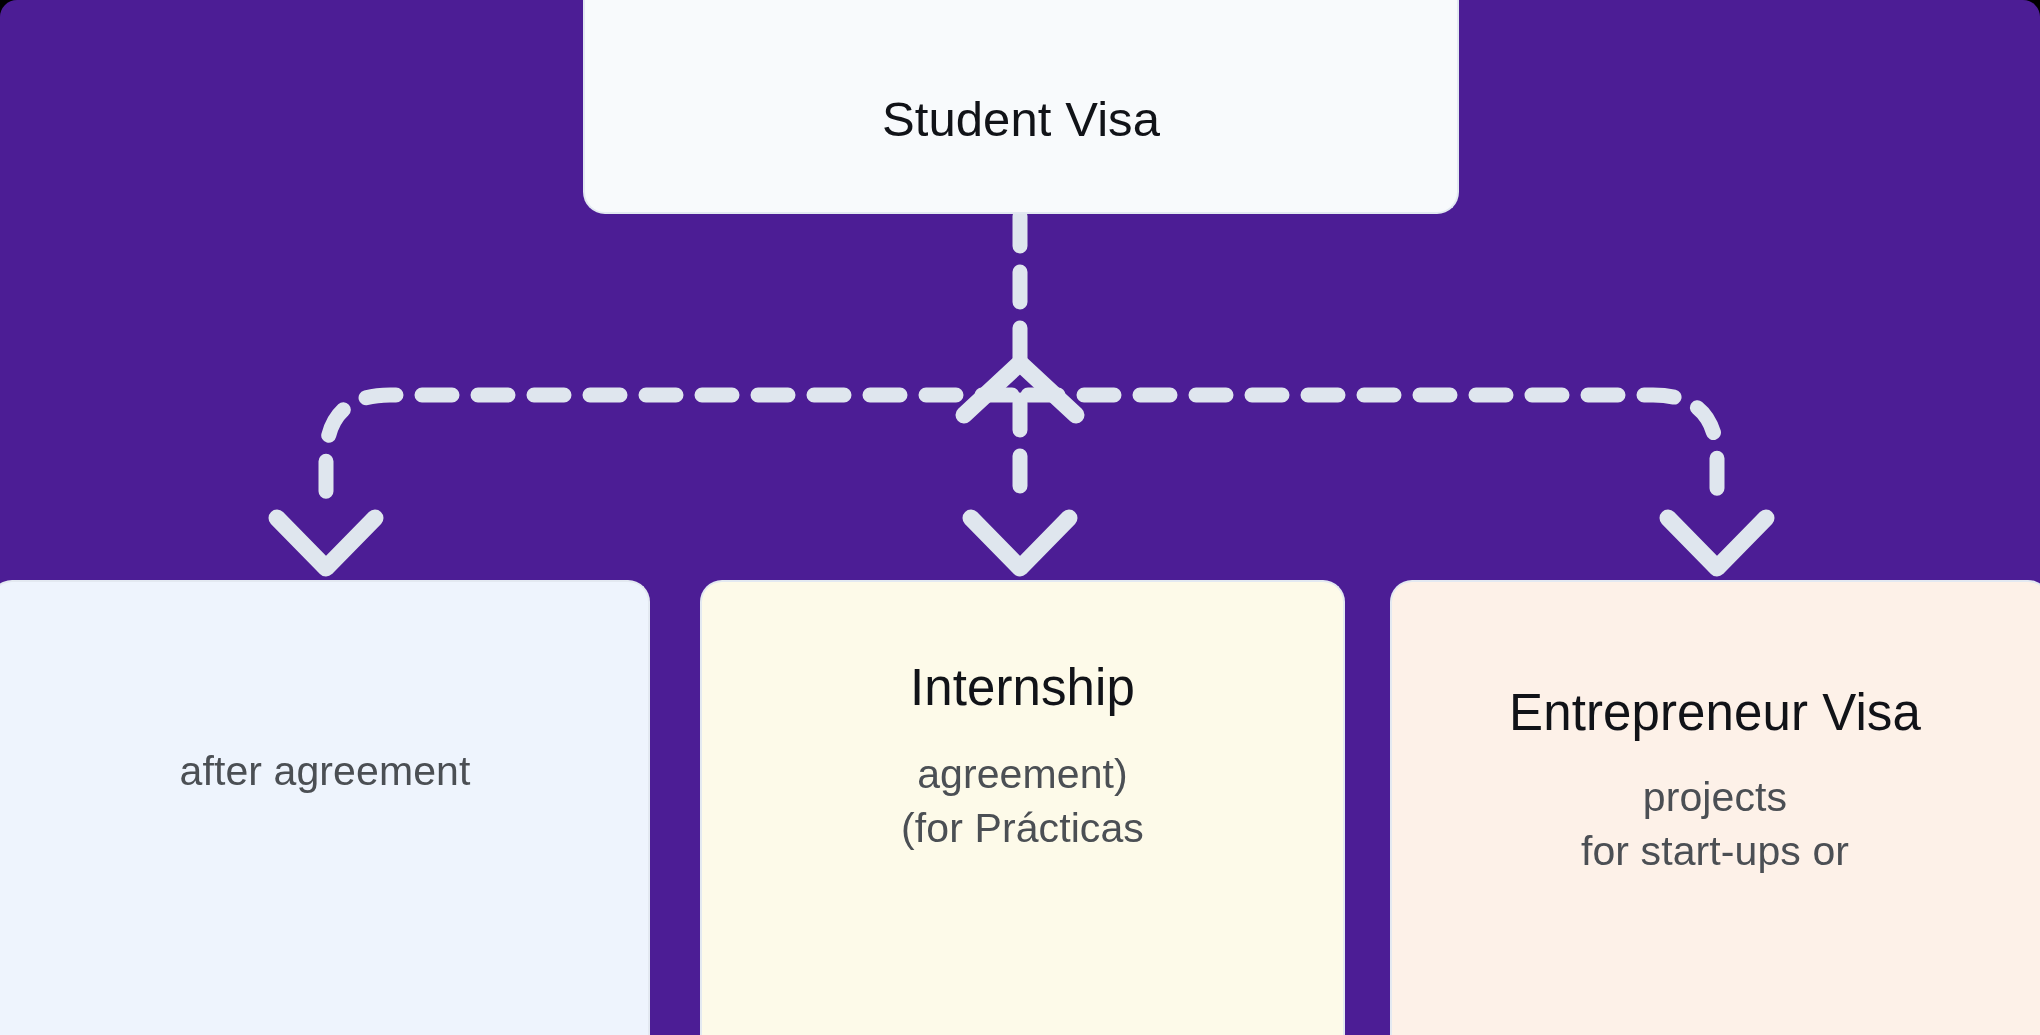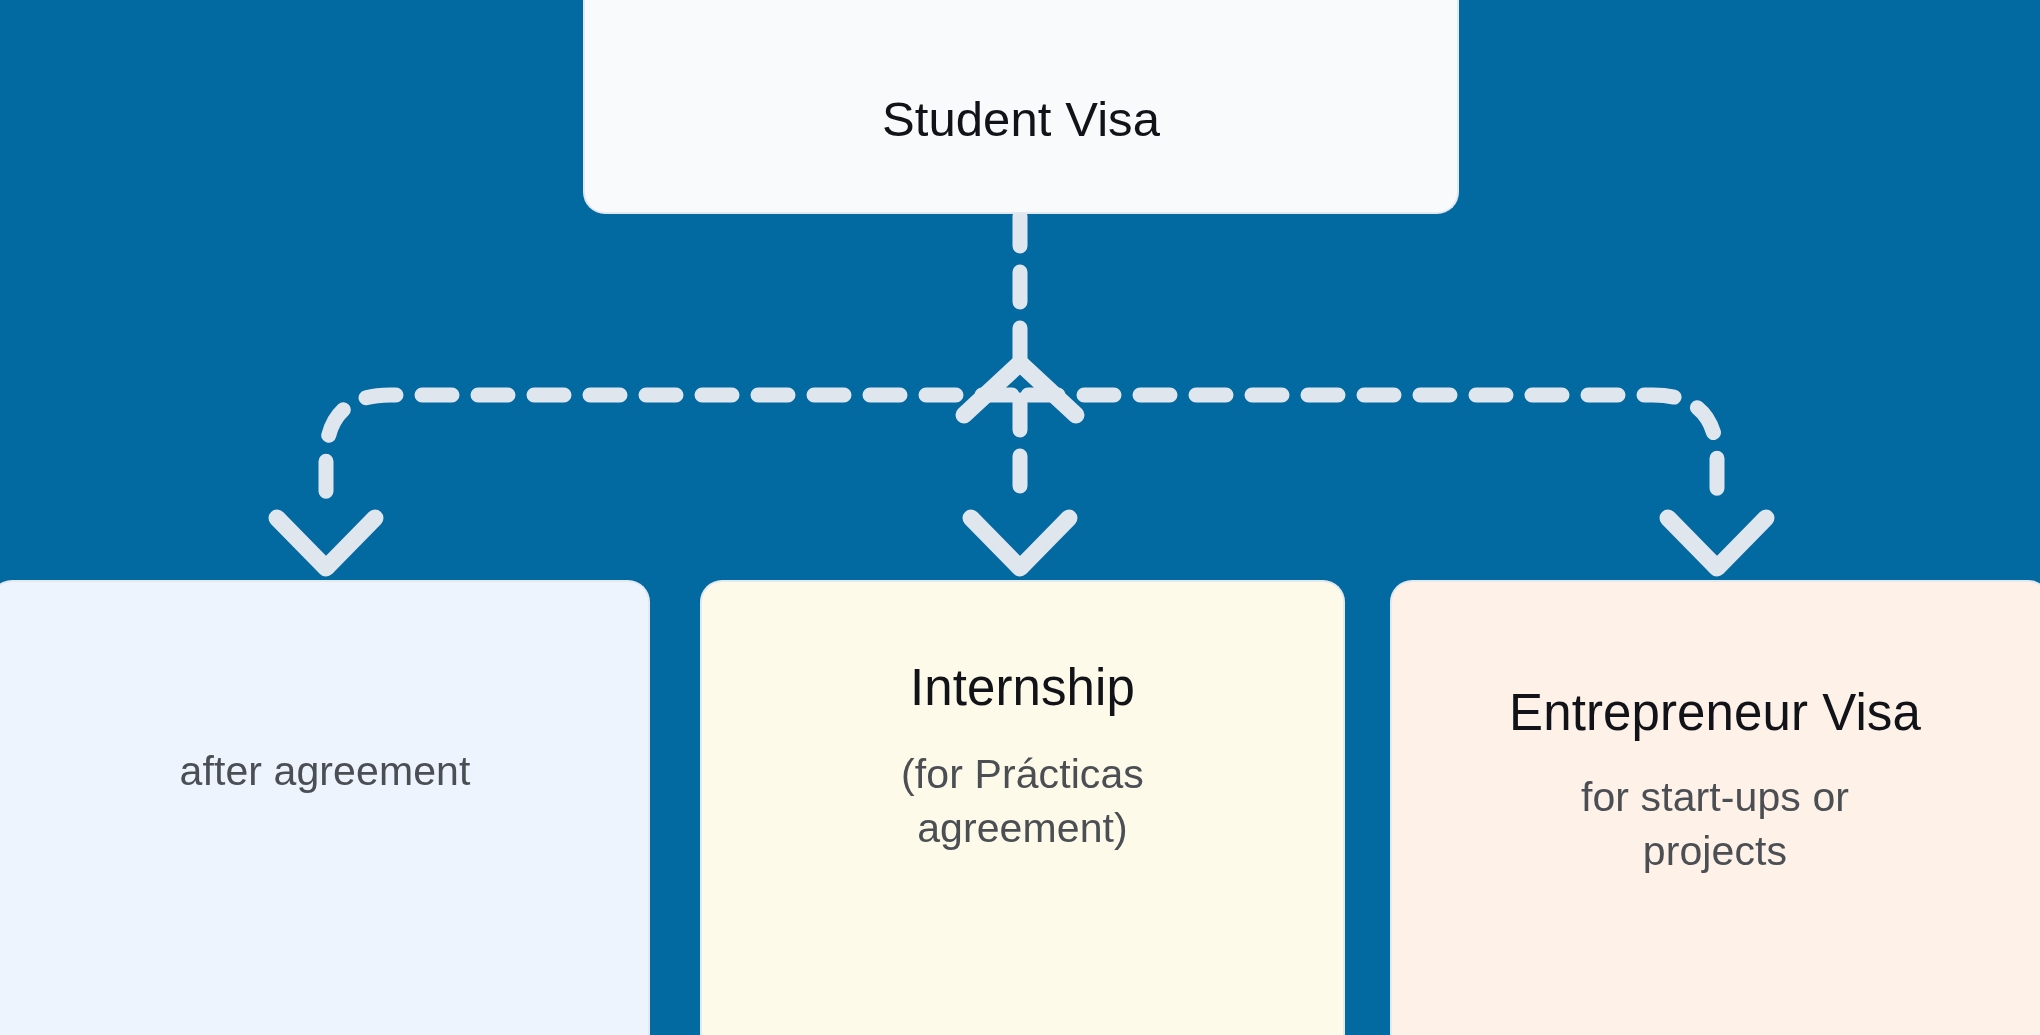--- a/index.html
+++ b/index.html
@@ -13,21 +13,22 @@
     overflow: hidden;
     font-family: "Liberation Sans", sans-serif;
     position: relative;
   }
   #stage {
     position: absolute;
     left: 0;
     top: 0;
     width: 2040px;
     height: 1035px;
-    background: #0369a1;
+    background: #4c1d95;
+    border-radius: 17px;
   }
 
   
   #connectors {
     position: absolute;
     left: 0;
     top: 0;
     width: 2040px;
     height: 1035px;
     pointer-events: none;
@@ -152,26 +153,26 @@
 
   <div class="node" id="node-work">
     <div class="subtitle">after agreement</div>
   </div>
 
   <div class="node" id="node-internship">
     <div class="title">
       <span class="wrapline">Internship</span>
     </div>
     <div class="subtitle">
+      <span class="wrapline">agreement)</span>
       <span class="wrapline">(for Prácticas</span>
-      <span class="wrapline">agreement)</span>
     </div>
   </div>
 
   <div class="node" id="node-entrepreneur">
     <div class="title nowrap">Entrepreneur Visa</div>
     <div class="subtitle">
+      <span class="wrapline">projects</span>
       <span class="wrapline">for start-ups or</span>
-      <span class="wrapline">projects</span>
     </div>
   </div>
 
 </div>
 
 </body></html>

